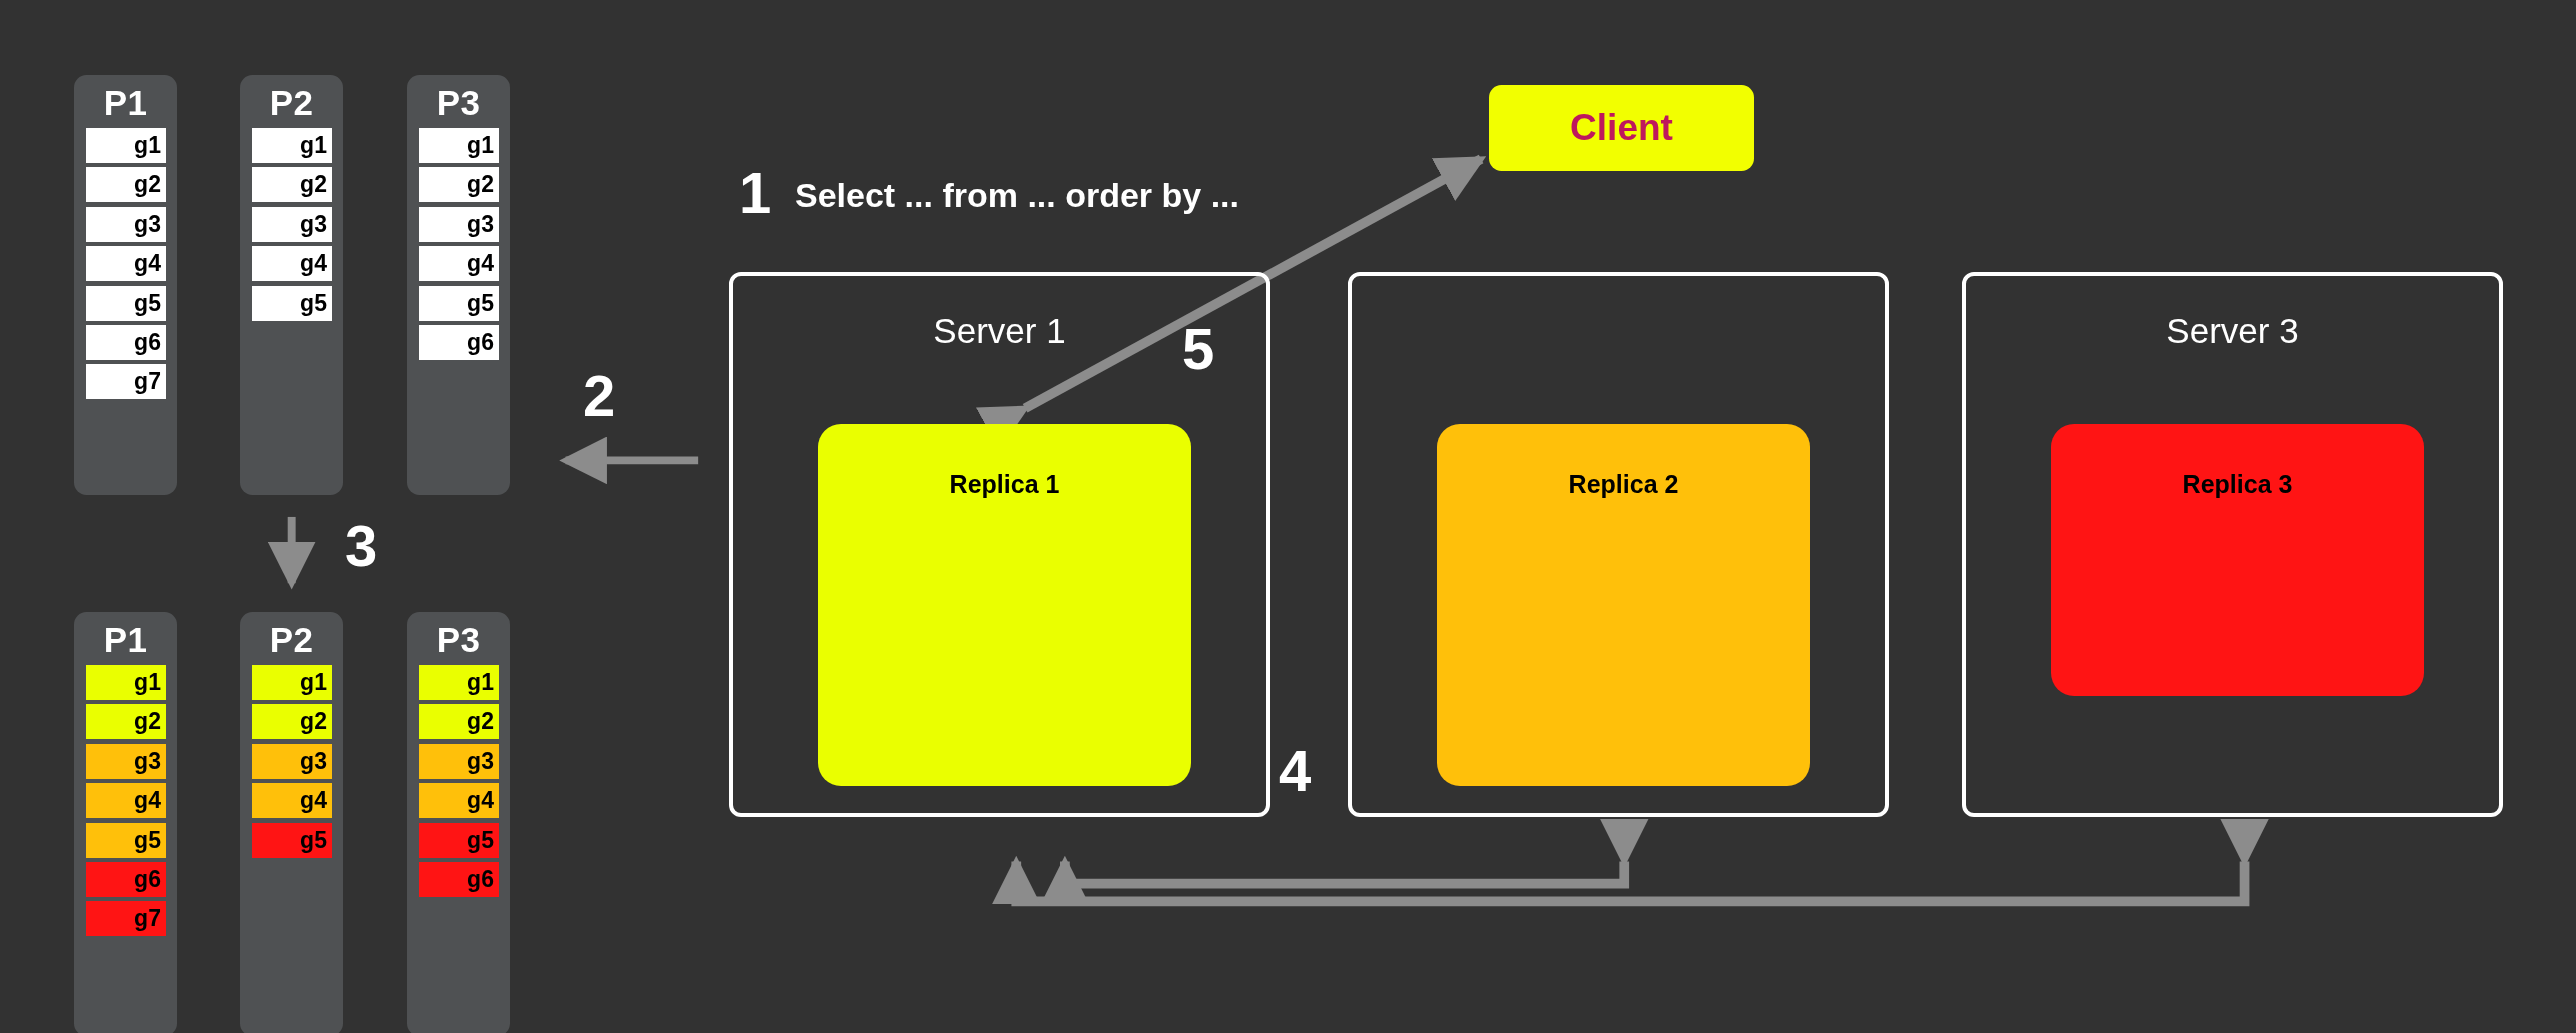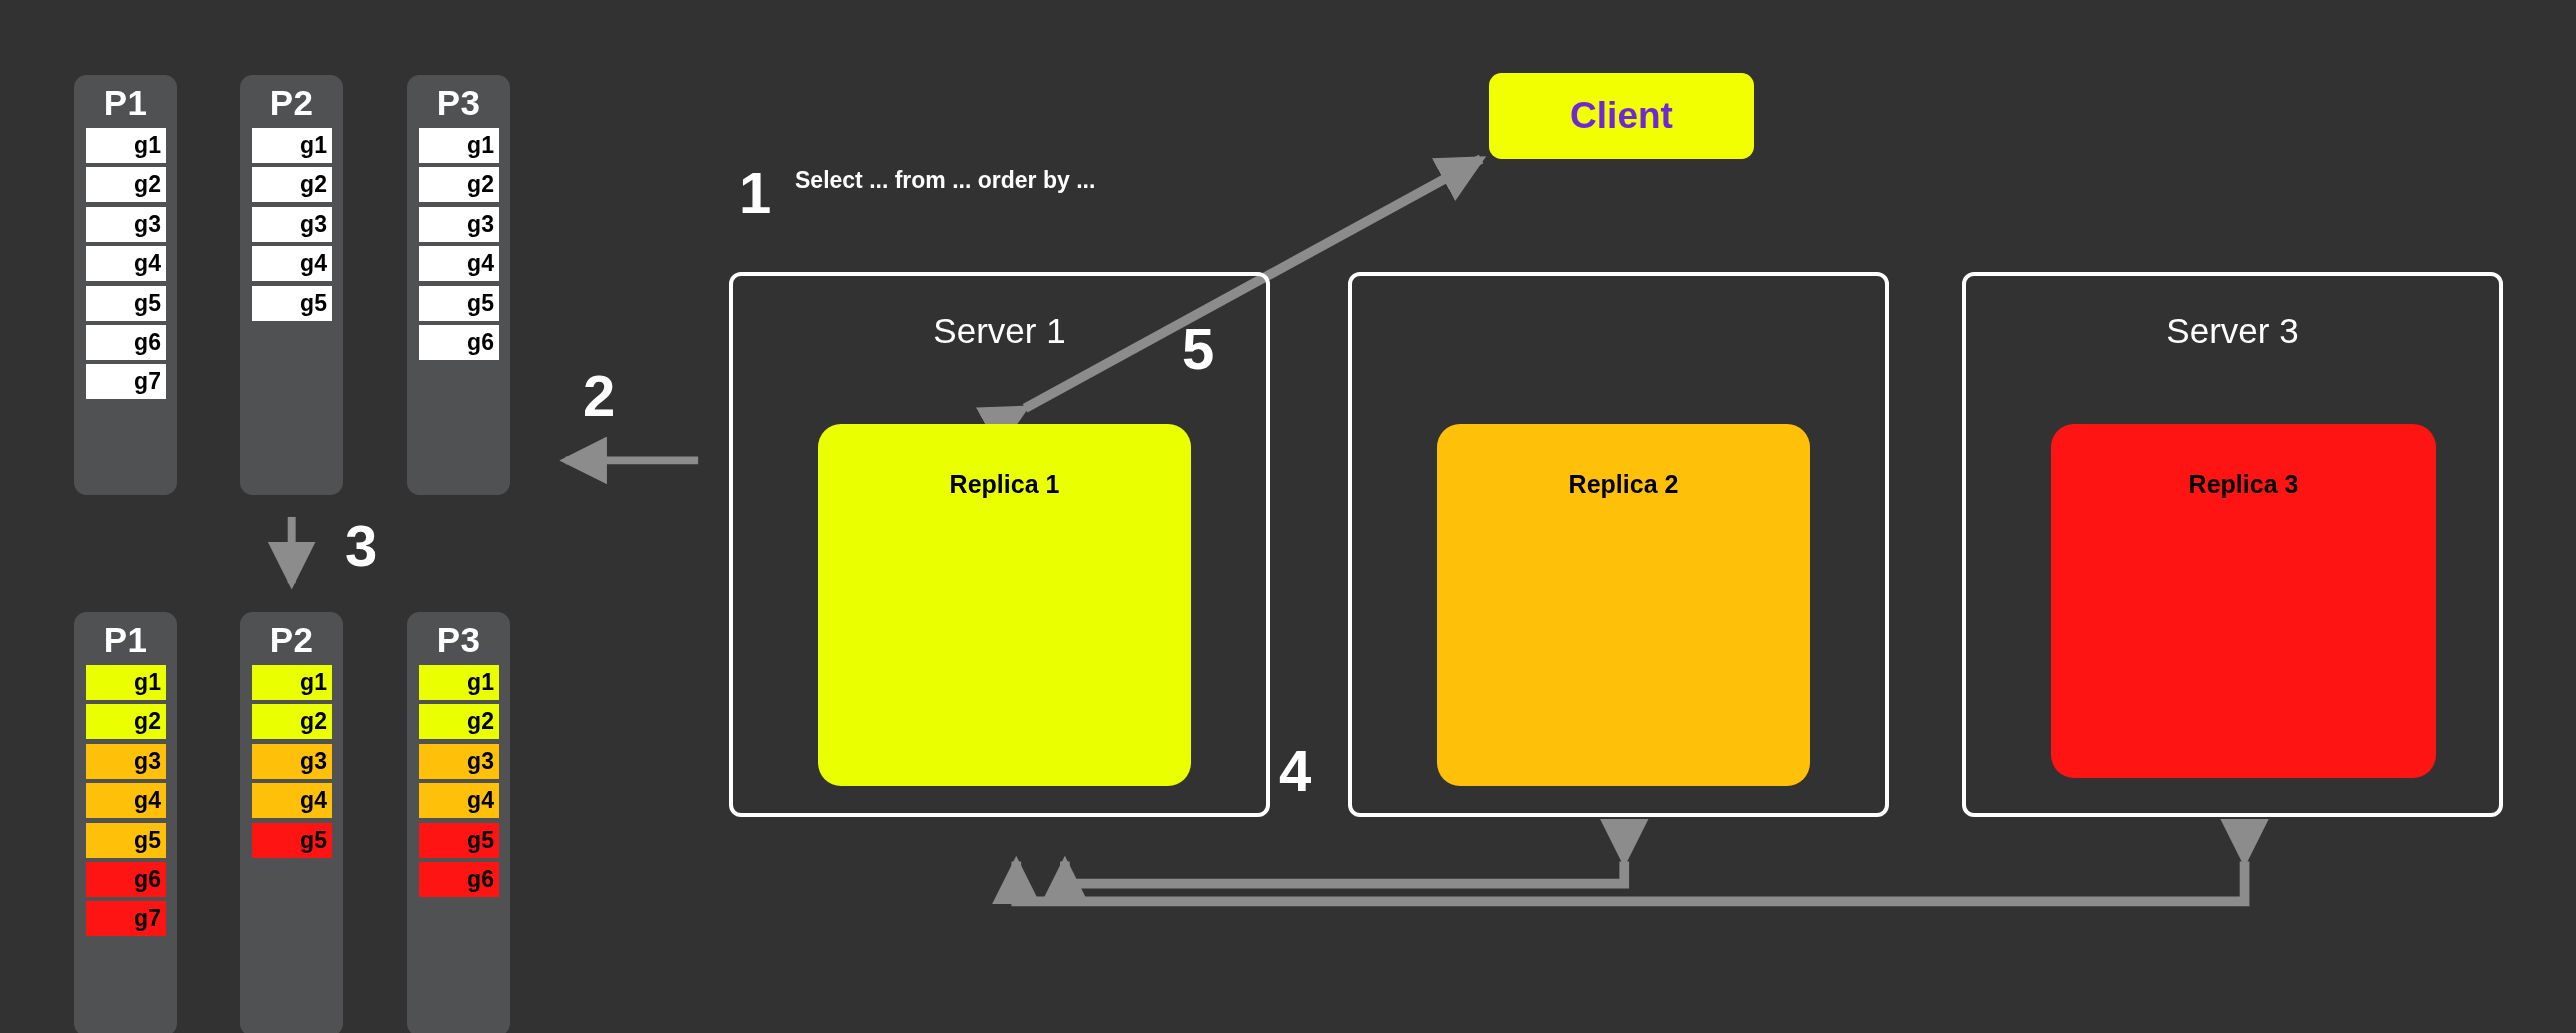--- a/index.html
+++ b/index.html
@@ -61,21 +61,21 @@
     white-space:nowrap;
     line-height:1;
   }
 
   
   .clientbox{
     position:absolute;
     background:#f2ff00;
     border-radius:12.4px;
     display:flex;align-items:center;justify-content:center;
-    color:#6d28d9;font-size:37px;font-weight:bold;
+    color:#be185d;font-size:37px;font-weight:bold;margin-top:12px;
   }
   .serverbox{
     position:absolute;
     border:4.4px solid #ffffff;
     border-radius:12px;
     box-sizing:border-box;
     background:transparent;
   }
   .serverbox .stitle{
     position:absolute;left:0;right:0;top:34px;
@@ -201,21 +201,21 @@
         <div class="cell" style="background:#eaff00;">g2</div>
         <div class="cell" style="background:#ffc00a;">g3</div>
         <div class="cell" style="background:#ffc00a;">g4</div>
         <div class="cell" style="background:#ff1414;">g5</div>
         <div class="cell" style="background:#ff1414;">g6</div>
       </div>
     </div>
   </div>
 
   <div class="stepnum" style="left:739px;top:164px;font-size:58px;">1</div>
-  <div class="steplabel" style="left:795px;top:169px;font-size:23px;">Select ... from ... order by ...</div>
+  <div class="steplabel" style="left:795px;top:178px;font-size:34px;">Select ... from ... order by ...</div>
 
   <div class="stepnum" style="left:583px;top:367px;font-size:58px;">2</div>
 
   <div class="stepnum" style="left:345px;top:517px;font-size:58px;">3</div>
 
   <div class="stepnum" style="left:1279px;top:742px;font-size:58px;">4</div>
 
   <div class="stepnum" style="left:1182px;top:320px;font-size:58px;">5</div>
 
   <div class="clientbox" style="left:1489px;top:73px;width:265px;height:86px;">
@@ -230,19 +230,19 @@
   </div>
 
   <div class="serverbox" style="left:1348px;top:272px;width:541px;height:545px;">
     <div class="replicabox" style="left:85px;top:148px;width:373px;height:362px;background:#ffc00a;">
       <span>Replica 2</span>
     </div>
   </div>
 
   <div class="serverbox" style="left:1962px;top:272px;width:541px;height:545px;">
     <div class="stitle">Server 3</div>
-    <div class="replicabox" style="left:85px;top:148px;width:373px;height:354px;background:#ff1414;padding-left:12px;">
+    <div class="replicabox" style="left:85px;top:148px;width:373px;height:272px;background:#ff1414;">
       <span>Replica 3</span>
     </div>
   </div>
 
 </div>
 
 
 </body></html>

